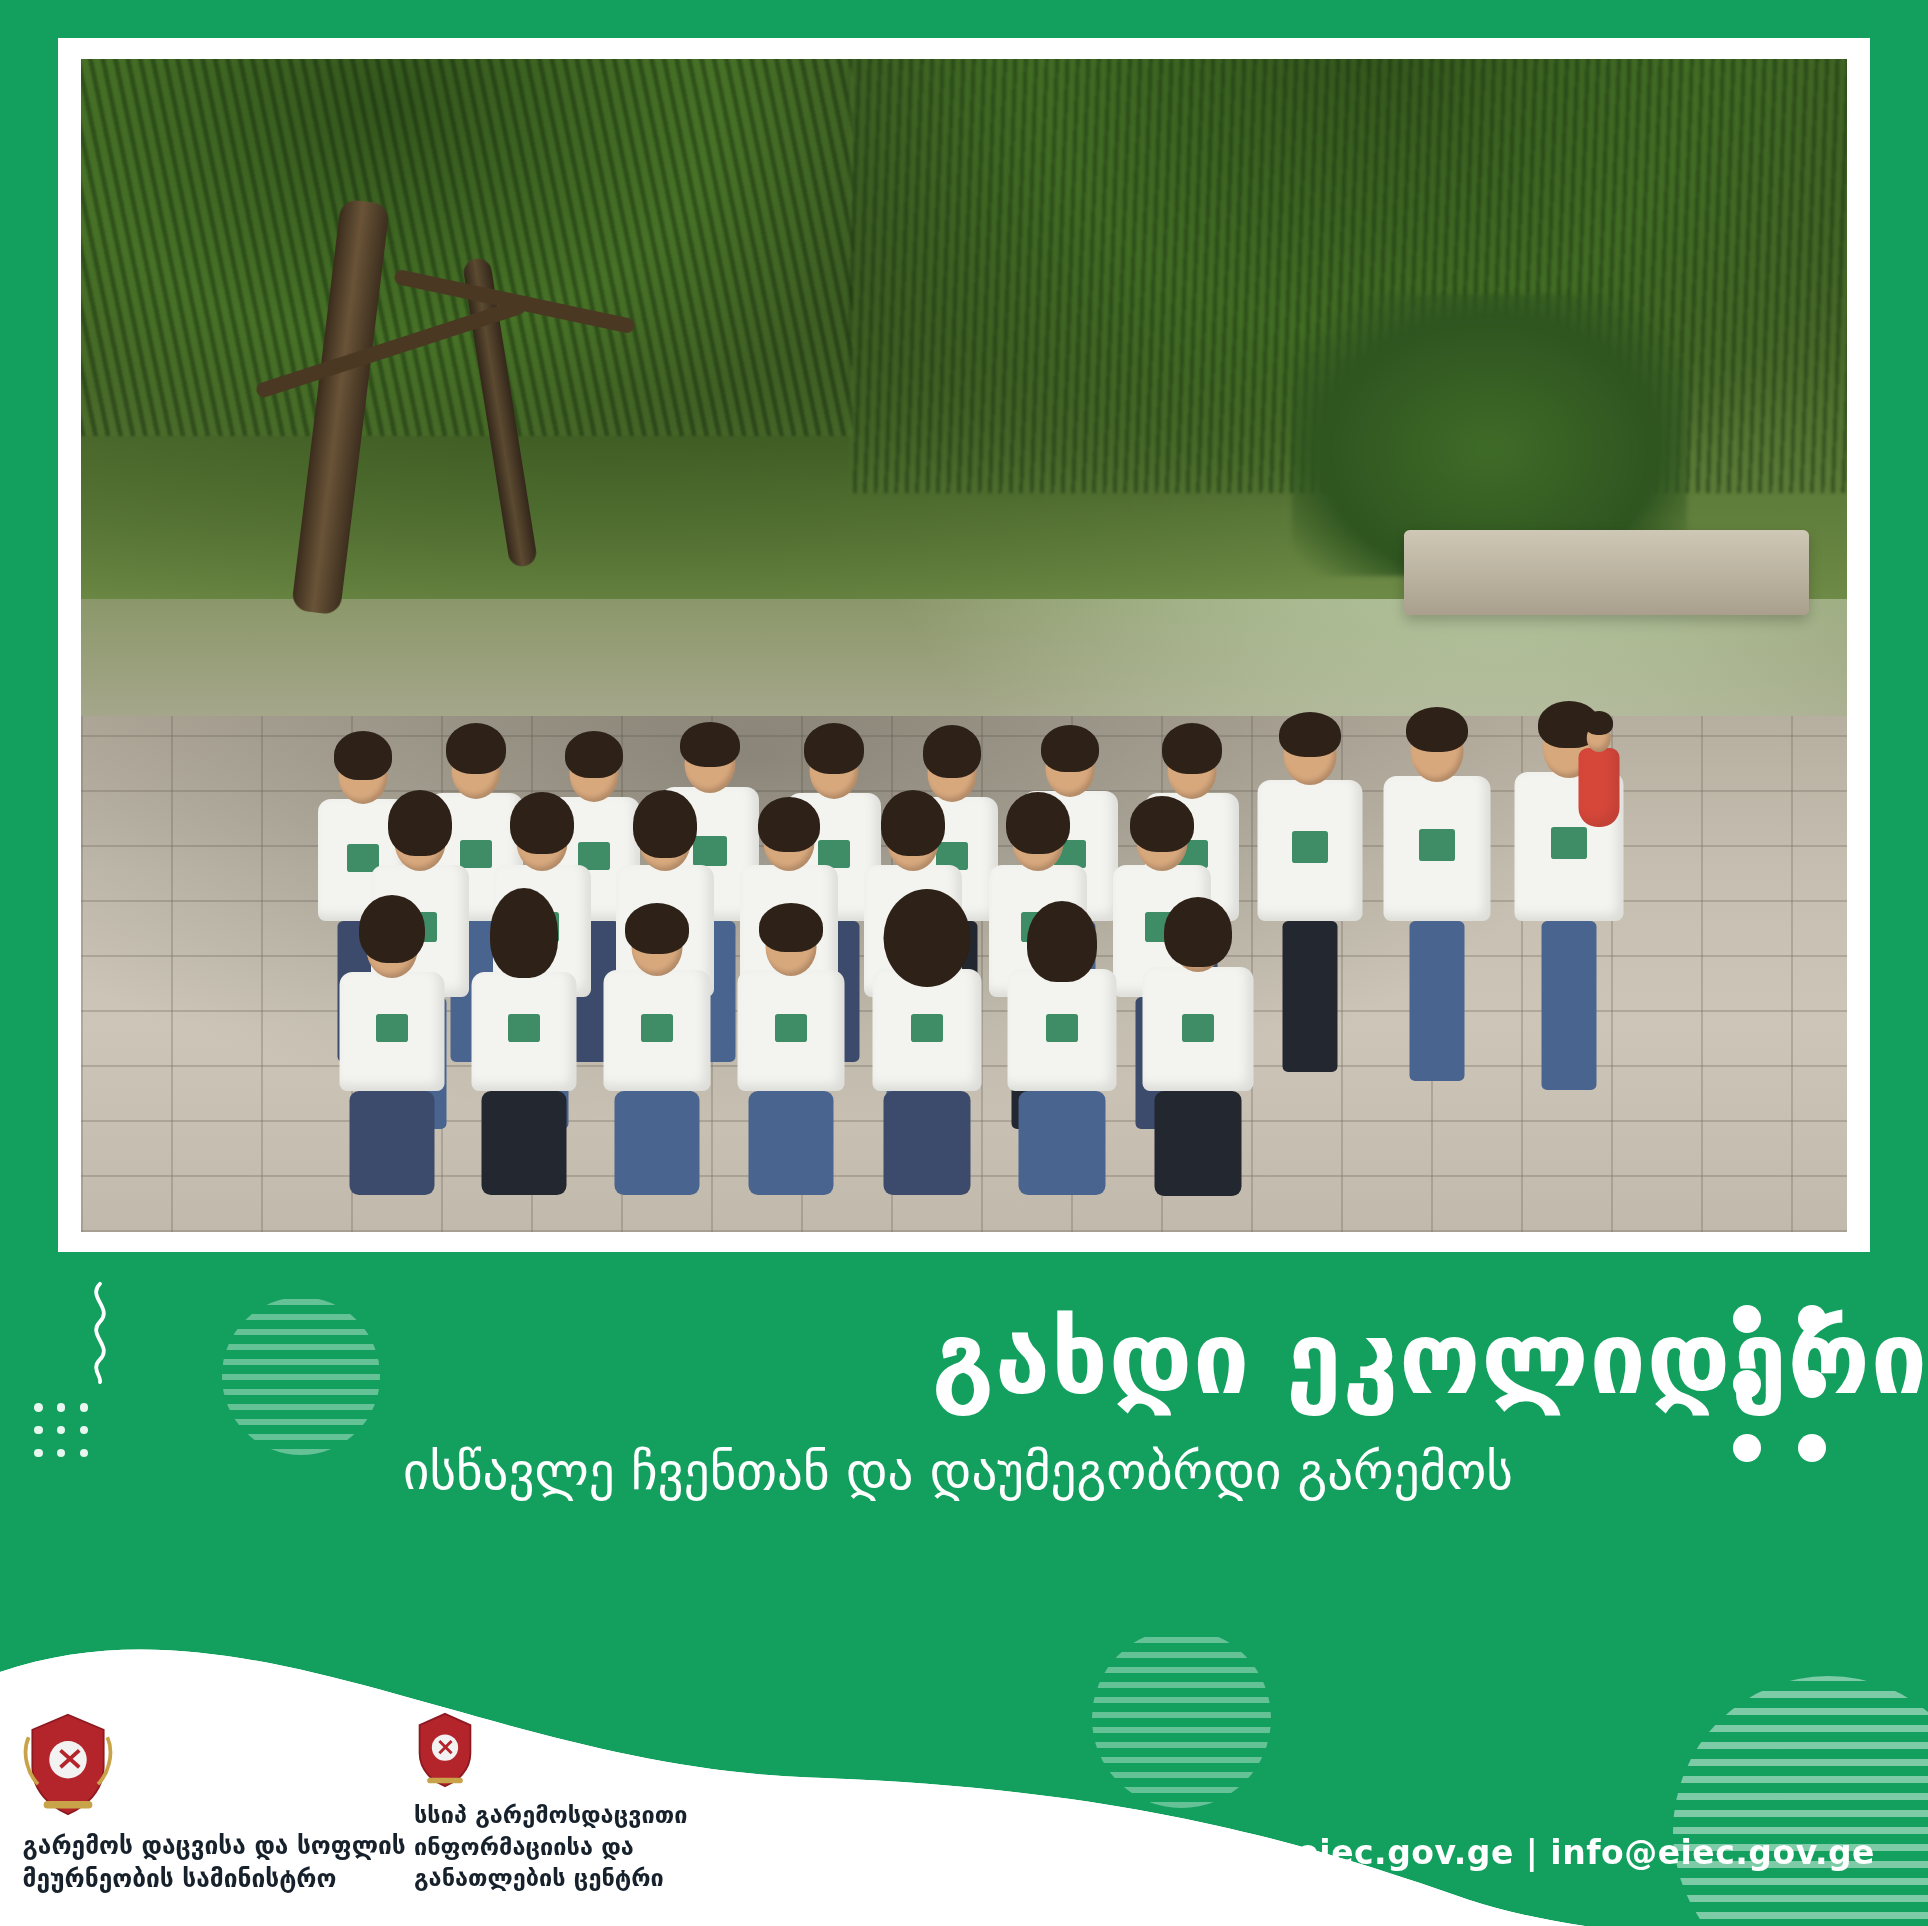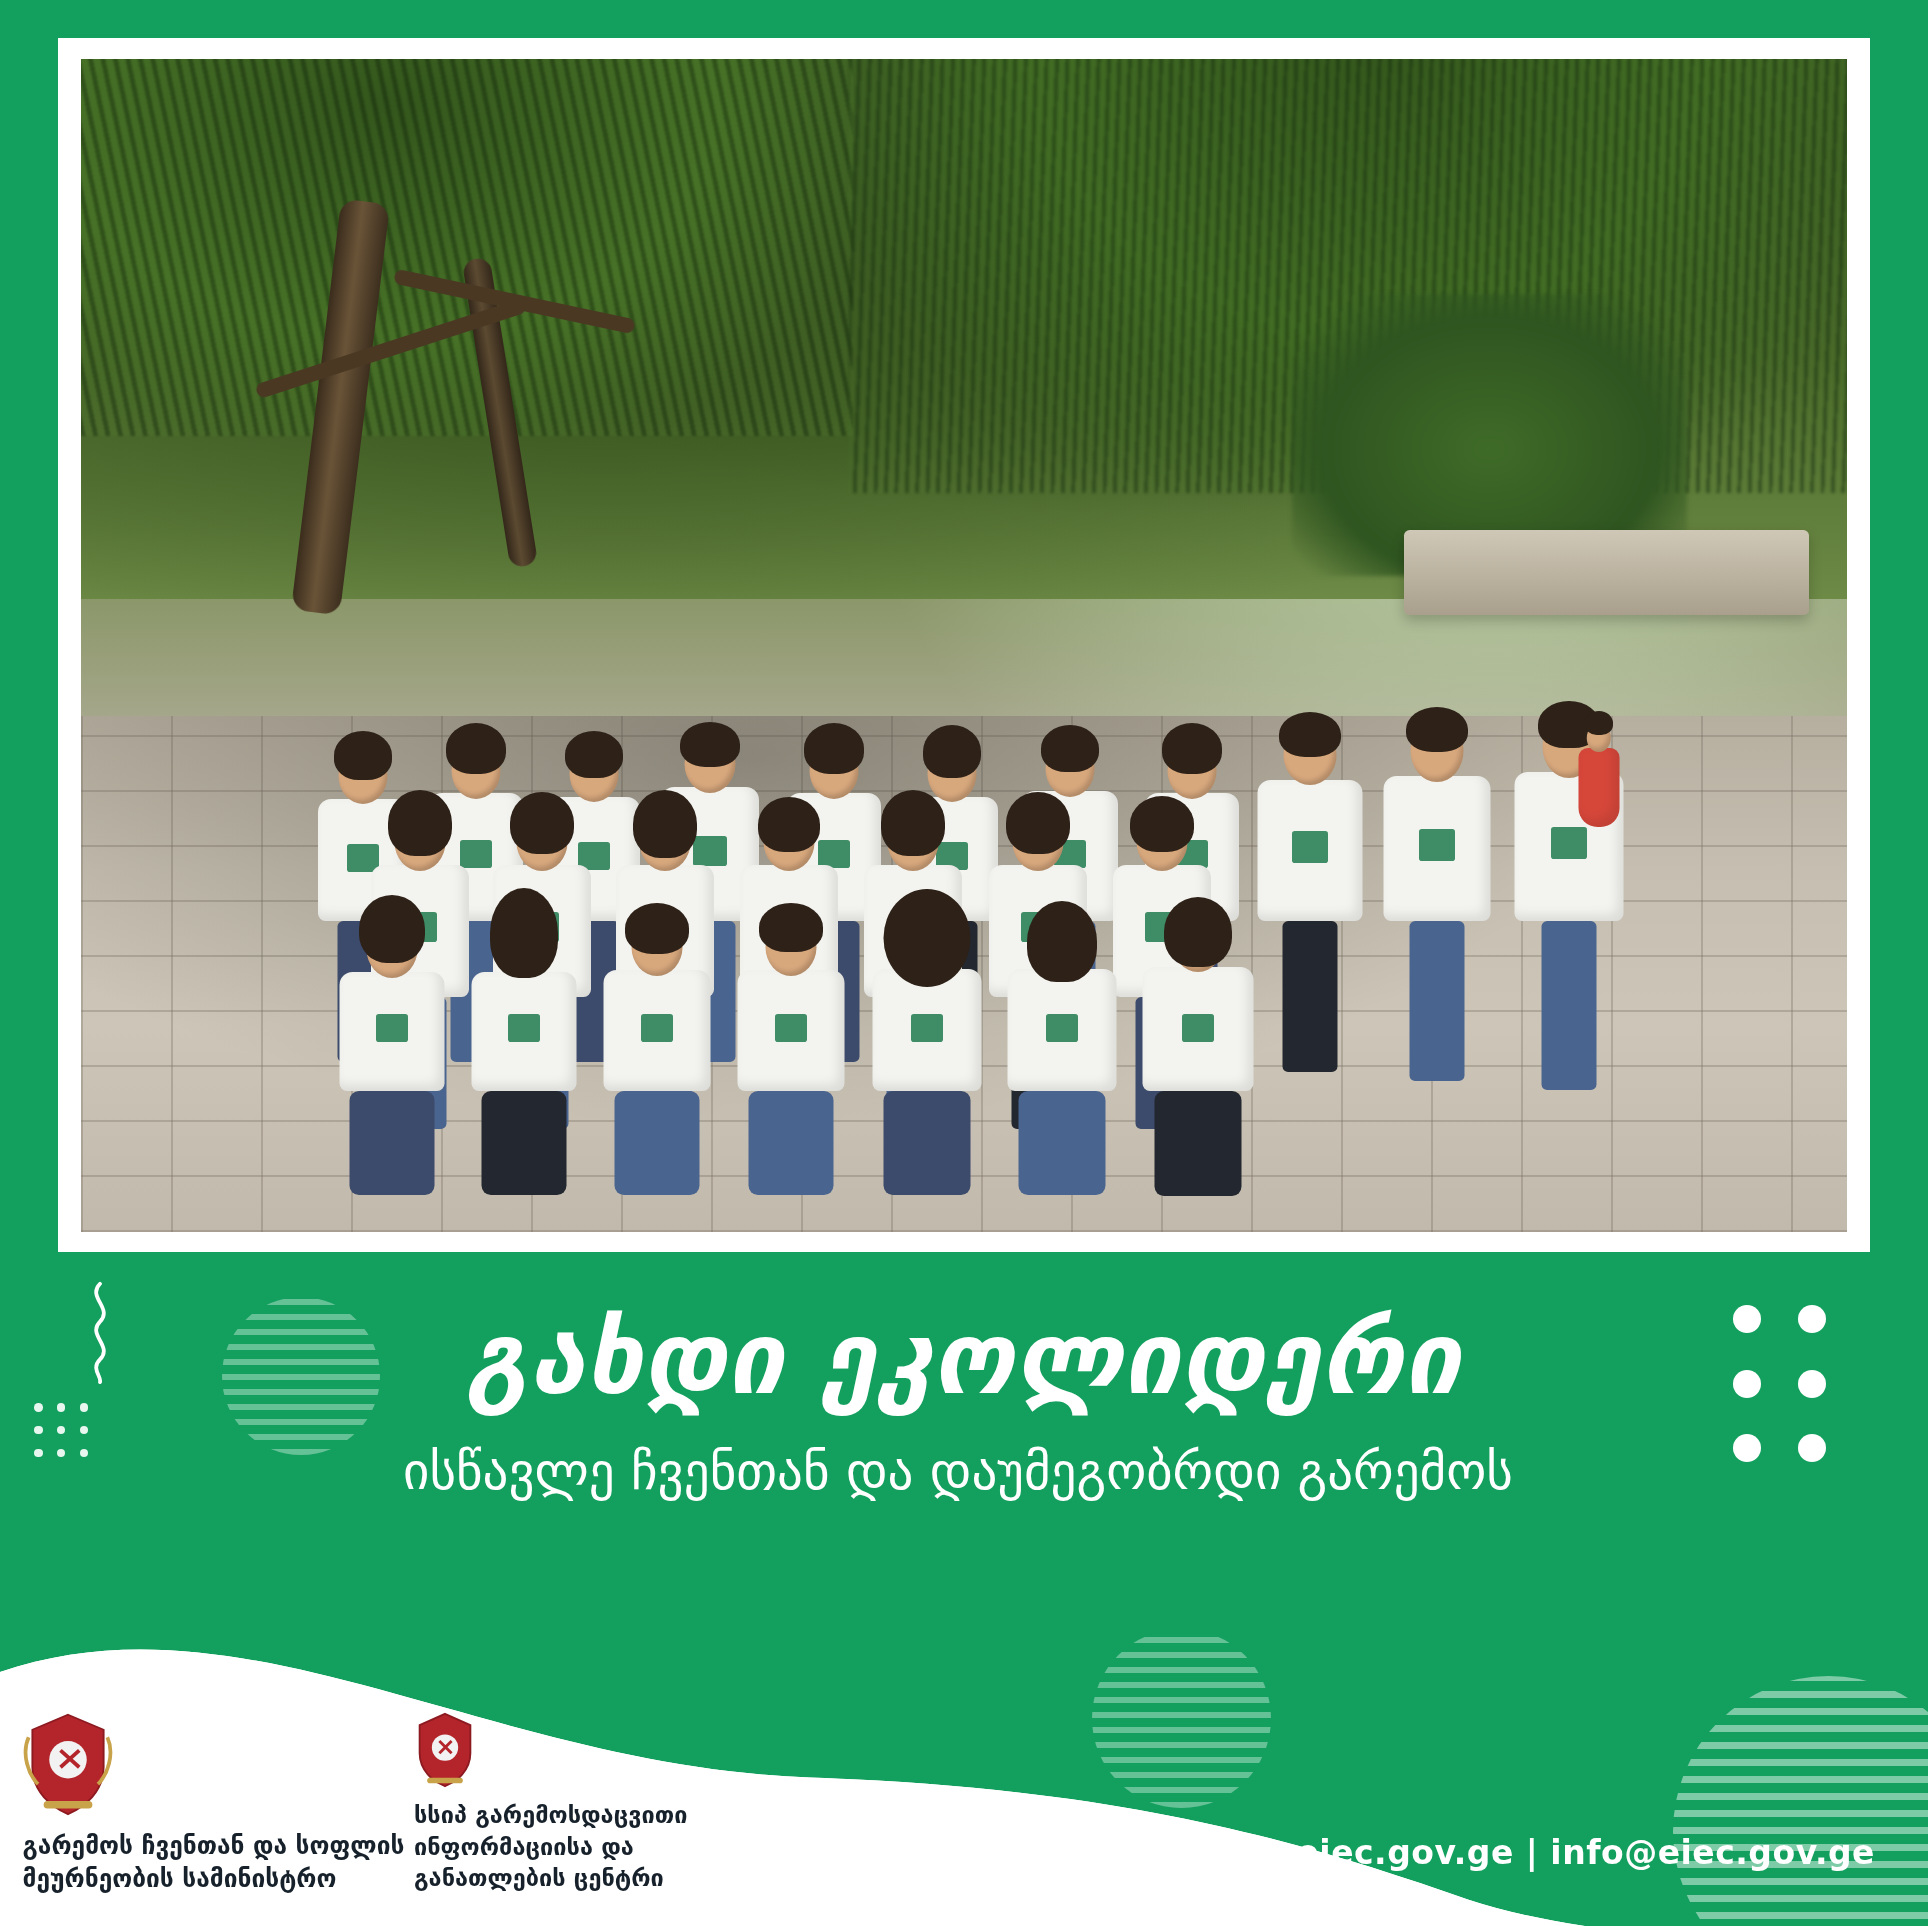--- a/index.html
+++ b/index.html
@@ -187,27 +187,26 @@
     left: 0; right: 0;
     top: 1252px;
     height: 674px;
     background: #13a05e;
     overflow: hidden;
   }
   .title {
     position: absolute;
     top: 53px;
     left: 0; right: 0;
-    text-align: center;
+    text-align: right;
     color: #ffffff;
     font-size: 100px;
     font-weight: bold;
     letter-spacing: 0.9px;
     line-height: 1.08;
-    font-style: italic;
   }
   .subtitle {
     position: absolute;
     top: 190px;
     left: 0; right: 12px;
     text-align: center;
     color: #ffffff;
     font-size: 51px;
     font-weight: normal;
   }
@@ -563,21 +562,21 @@
 
     <div class="logo-block one">
       <svg class="crest" viewBox="0 0 96 116">
         <path d="M48 6 L86 22 L86 62 C86 88 66 104 48 112 C30 104 10 88 10 62 L10 22 Z" fill="#b4252b" stroke="#8d1a20" stroke-width="2"></path>
         <circle cx="48" cy="54" r="20" fill="#f2f2f2"></circle>
         <path d="M40 44 L60 62 M60 44 L40 62" stroke="#b4252b" stroke-width="4"></path>
         <path d="M6 30 C -2 48, 6 70, 16 80" fill="none" stroke="#c8a34a" stroke-width="4"></path>
         <path d="M90 30 C 98 48, 90 70, 80 80" fill="none" stroke="#c8a34a" stroke-width="4"></path>
         <rect x="22" y="98" width="52" height="8" rx="4" fill="#c8a34a"></rect>
       </svg>
-      <div class="logo-text">გარემოს ჩვენთან და სოფლის
+      <div class="logo-text">გარემოს დაცვისა და სოფლის
 მეურნეობის სამინისტრო</div>
     </div>
 
     <div class="logo-block two">
       <svg class="crest small" viewBox="0 0 66 84">
         <path d="M33 4 L60 16 L60 46 C60 64 46 76 33 81 C20 76 6 64 6 46 L6 16 Z" fill="#b4252b" stroke="#8d1a20" stroke-width="2"></path>
         <circle cx="33" cy="40" r="14" fill="#f2f2f2"></circle>
         <path d="M27 33 L40 46 M40 33 L27 46" stroke="#b4252b" stroke-width="3"></path>
         <rect x="14" y="72" width="38" height="6" rx="3" fill="#c8a34a"></rect>
       </svg>

